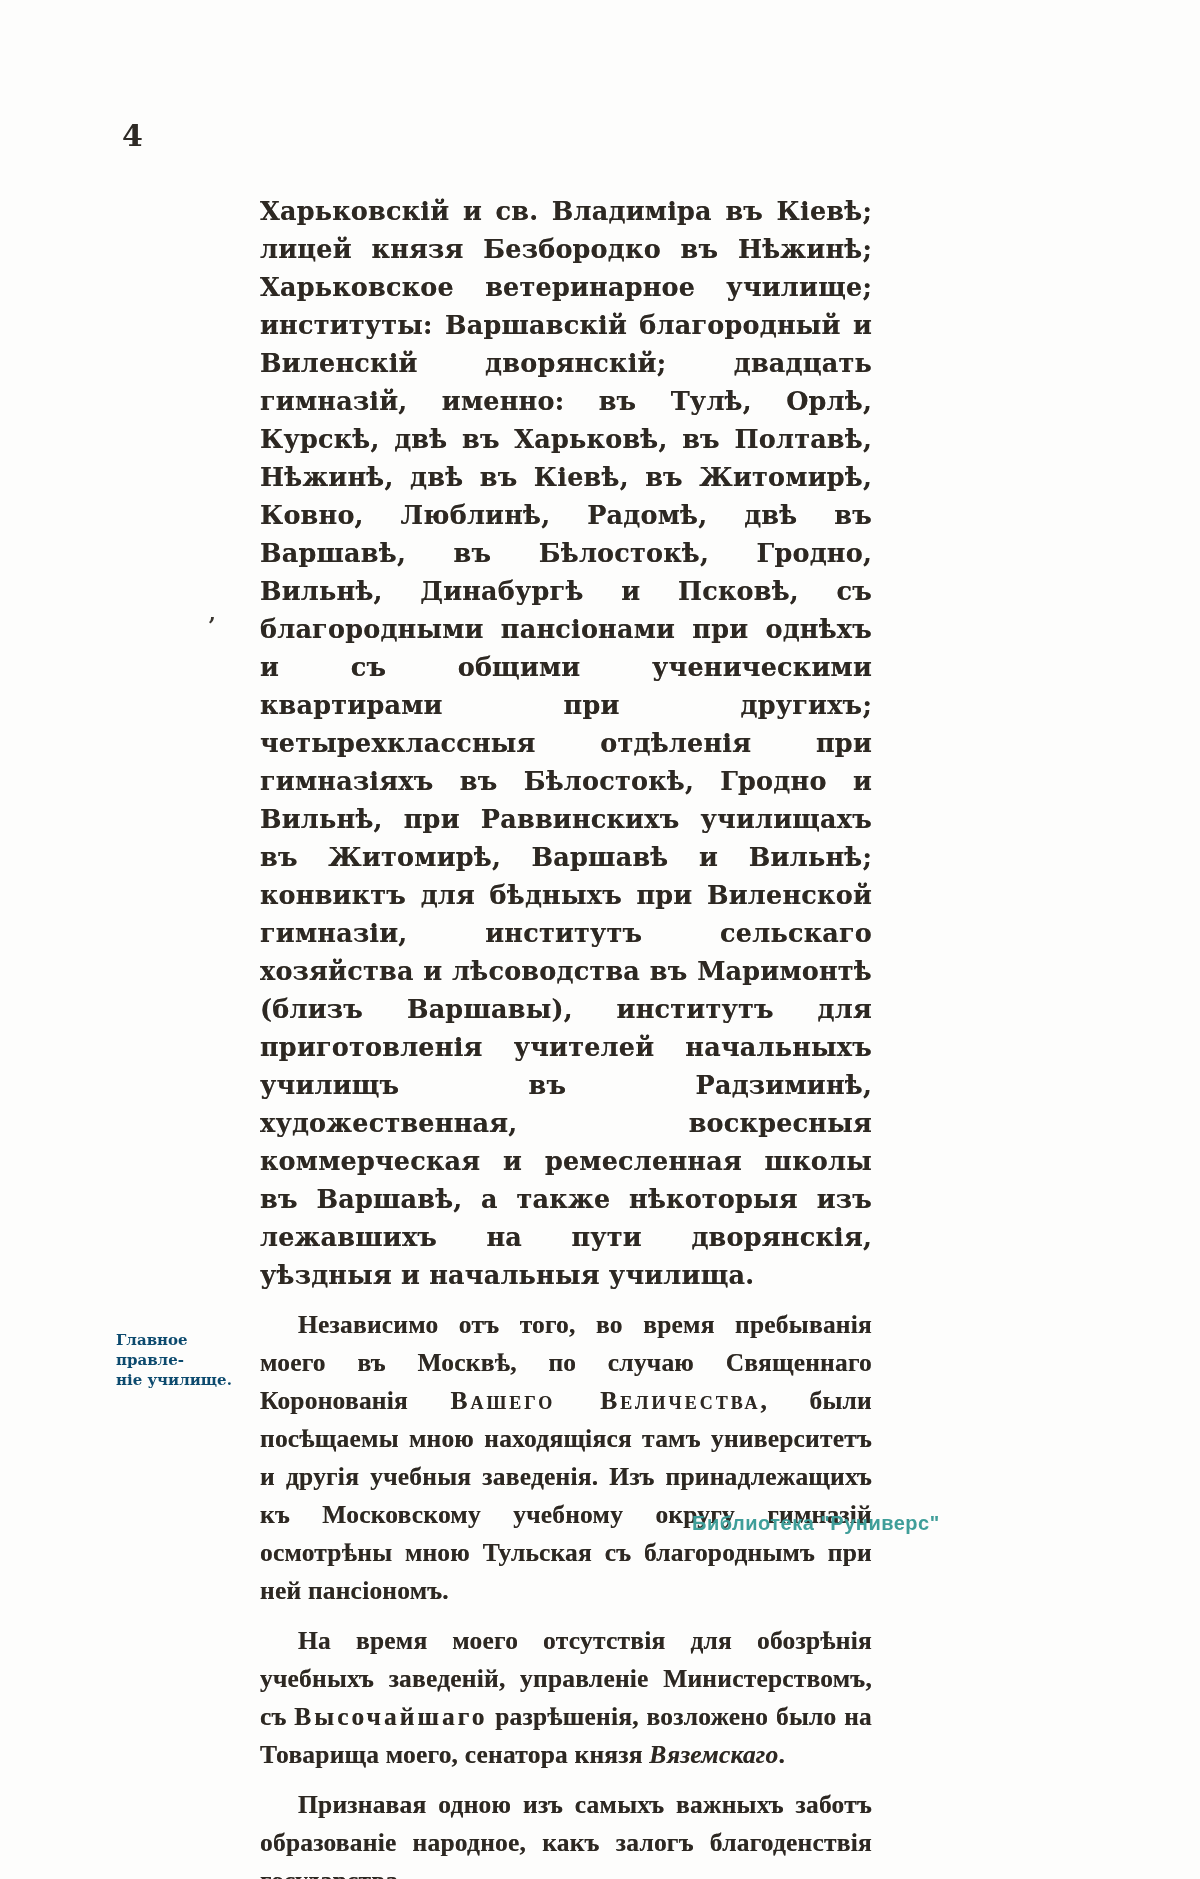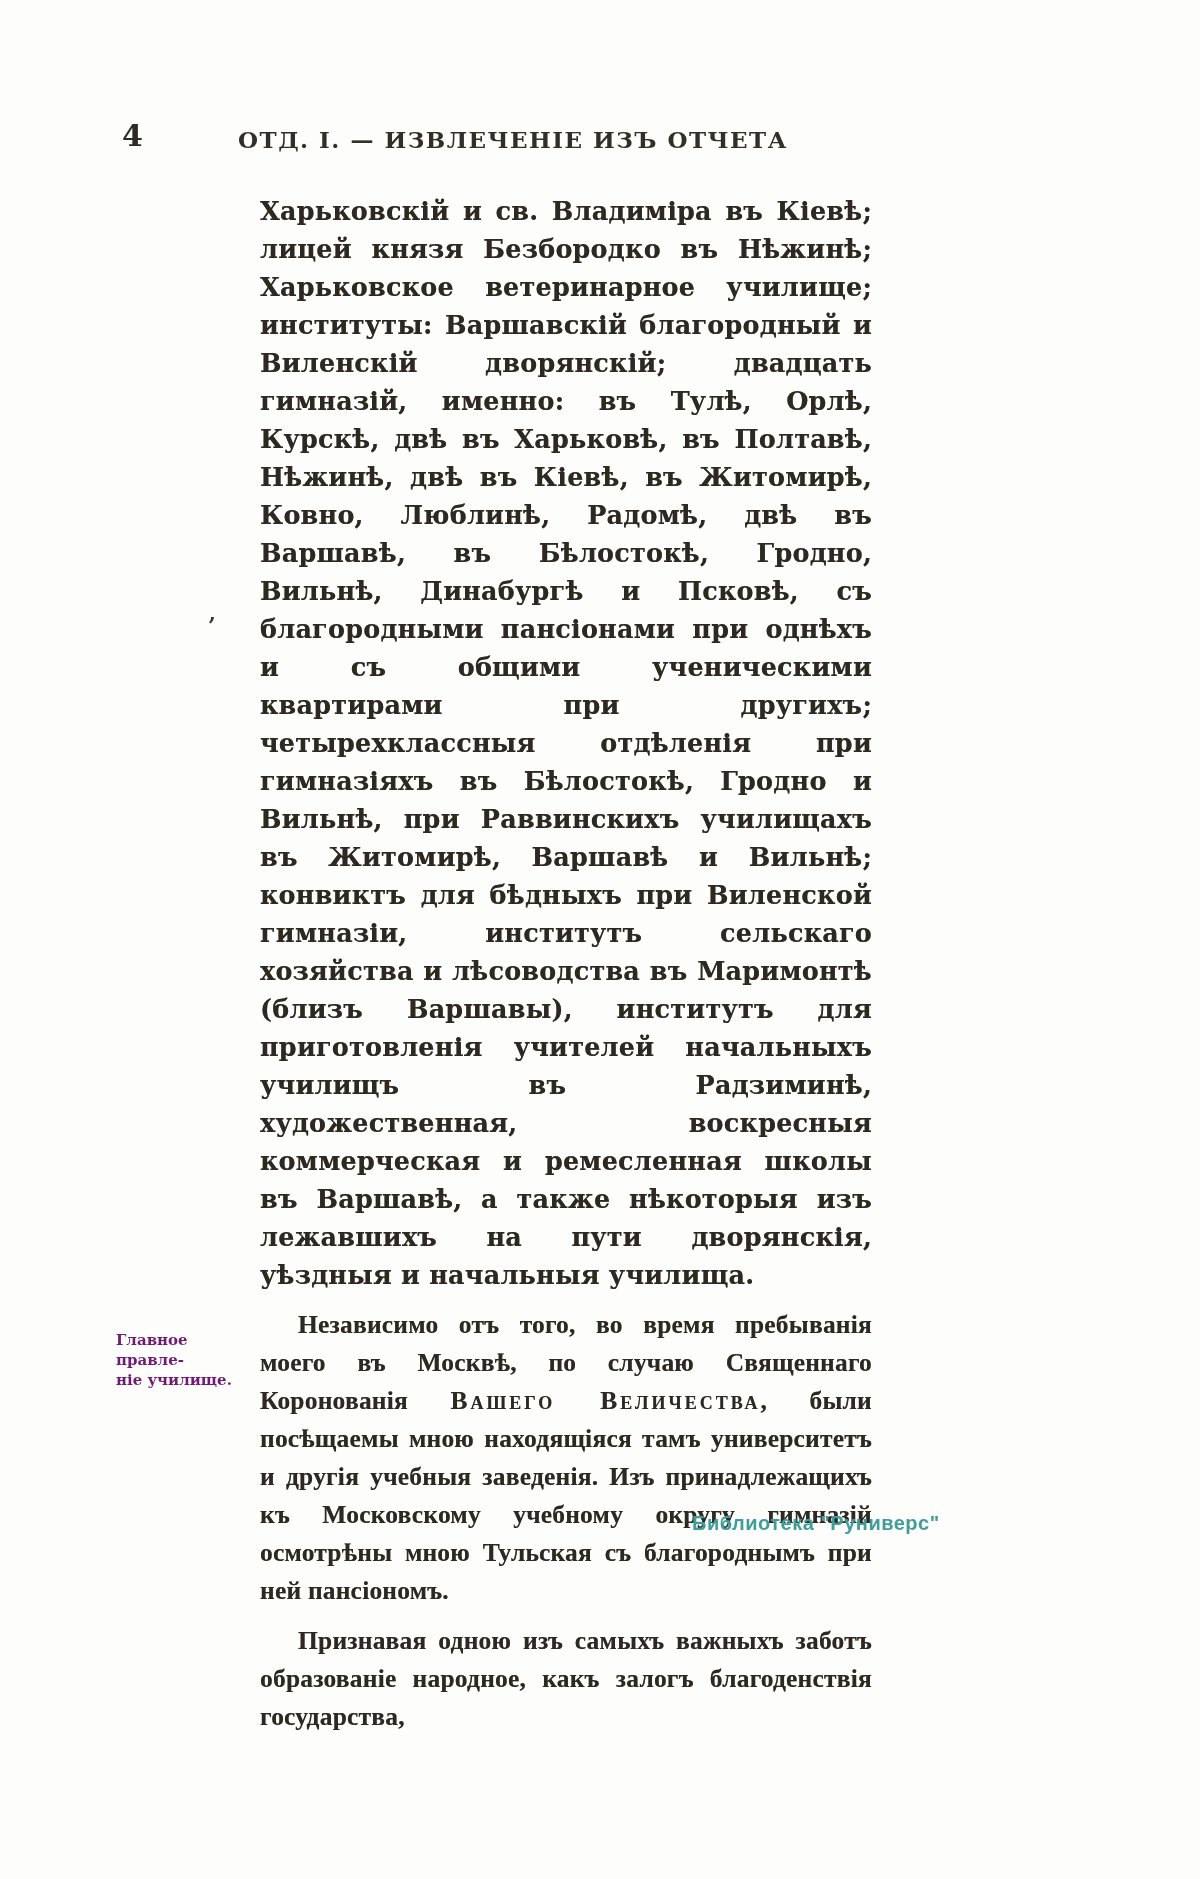--- a/index.html
+++ b/index.html
@@ -52,21 +52,21 @@
   .spaced { letter-spacing: 3px; }
   .italic { font-style: italic; }
   .margin-note {
     position: absolute;
     left: 116px;
     top: 1330px;
     width: 134px;
     font-size: 15px;
     font-weight: bold;
     line-height: 20px;
-    color: #701a75;
+    color: #0c4a6e;
   }
   .stray-mark {
     position: absolute;
     left: 208px;
     top: 612px;
     font-size: 22px;
     font-weight: bold;
     color: #3a352f;
   }
   .watermark {
@@ -79,25 +79,25 @@
     letter-spacing: 0.5px;
   }
 </style>
 </head>
 <body>
 
 <div class="page">
 
   <span class="page-number">4</span>
 
-  <div class="running-header">ОТД. І. — ИЗВЛЕЧЕНІЕ ИЗЪ ОТЧЕТА</div>
 
   <div class="body-text">
       <p><span>Харьковскій и св. Владиміра въ Кіевѣ; лицей князя Безбородко въ Нѣжинѣ; Харьковское ветеринарное училище; институты: Варшавскій благородный и Виленскій дворянскій; двадцать гимназій, именно: въ Тулѣ, Орлѣ, Курскѣ, двѣ въ Харьковѣ, въ Полтавѣ, Нѣжинѣ, двѣ въ Кіевѣ, въ Житомирѣ, Ковно, Люблинѣ, Радомѣ, двѣ въ Варшавѣ, въ Бѣлостокѣ, Гродно, Вильнѣ, Динабургѣ и Псковѣ, съ благородными пансіонами при однѣхъ и съ общими ученическими квартирами при другихъ; четырехклассныя отдѣленія при гимназіяхъ въ Бѣлостокѣ, Гродно и Вильнѣ, при Раввинскихъ училищахъ въ Житомирѣ, Варшавѣ и Вильнѣ; конвиктъ для бѣдныхъ при Виленской гимназіи, институтъ сельскаго хозяйства и лѣсоводства въ Маримонтѣ (близъ Варшавы), институтъ для приготовленія учителей начальныхъ училищъ въ Радзиминѣ, художественная, воскресныя коммерческая и ремесленная школы въ Варшавѣ, а также нѣкоторыя изъ лежавшихъ на пути дворянскія, уѣздныя и начальныя училища.</span></p>
       <p class="indent"><span>Независимо отъ того, во время пребыванія моего въ Москвѣ, по случаю Священнаго Коронованія </span><span class="smallcaps">Вашего Величества</span><span>, были посѣщаемы мною находящіяся тамъ университетъ и другія учебныя заведенія. Изъ принадлежащихъ къ Московскому учебному округу гимназій осмотрѣны мною Тульская съ благороднымъ при ней пансіономъ.</span></p>
+      <p class="indent"><span>На время моего отсутствія для обозрѣнія учебныхъ заведеній, управленіе Министерствомъ, съ </span><span class="spaced">Высочайшаго</span><span> разрѣшенія, возложено было на Товарища моего, сенатора князя </span><span class="italic">Вяземскаго</span><span>.</span></p>
       <p class="indent"><span>Признавая одною изъ самыхъ важныхъ заботъ образованіе народное, какъ залогъ благоденствія государства, </span></p>
     </div>
 
   <div class="margin-note">
     <div>Главное правле-</div>
     <div>ніе училище.</div>
   </div>
 
   <span class="stray-mark">’</span>
 

